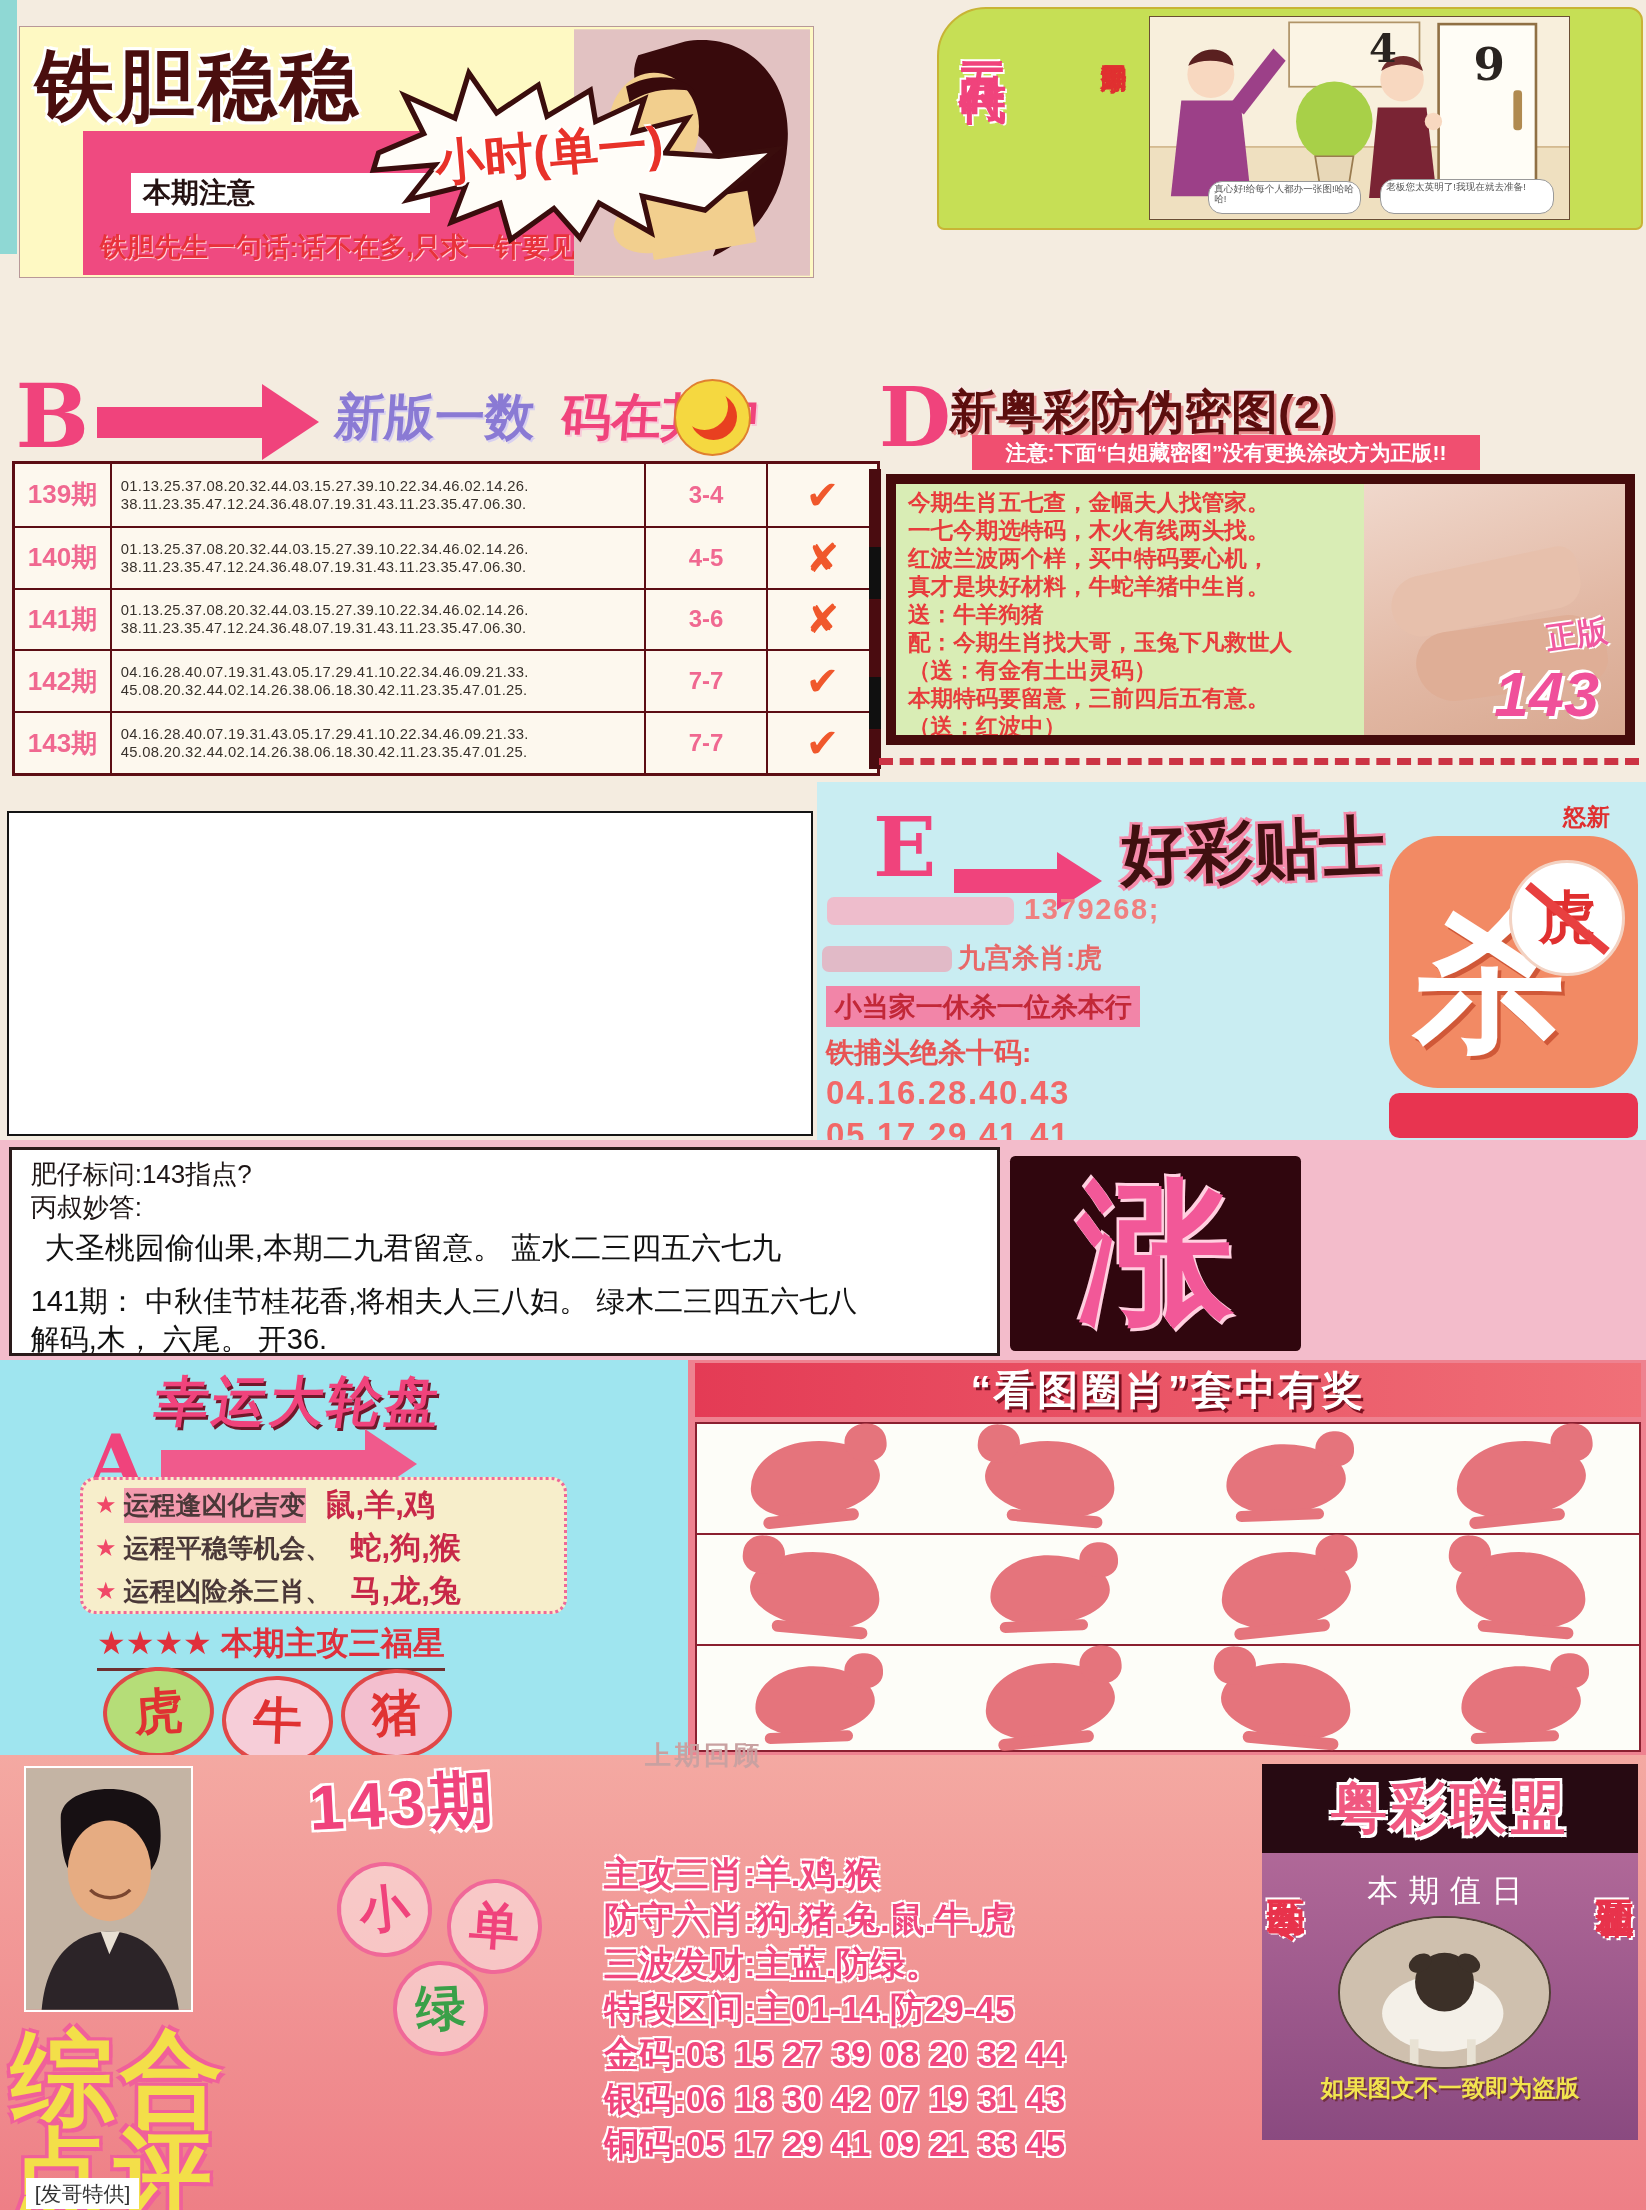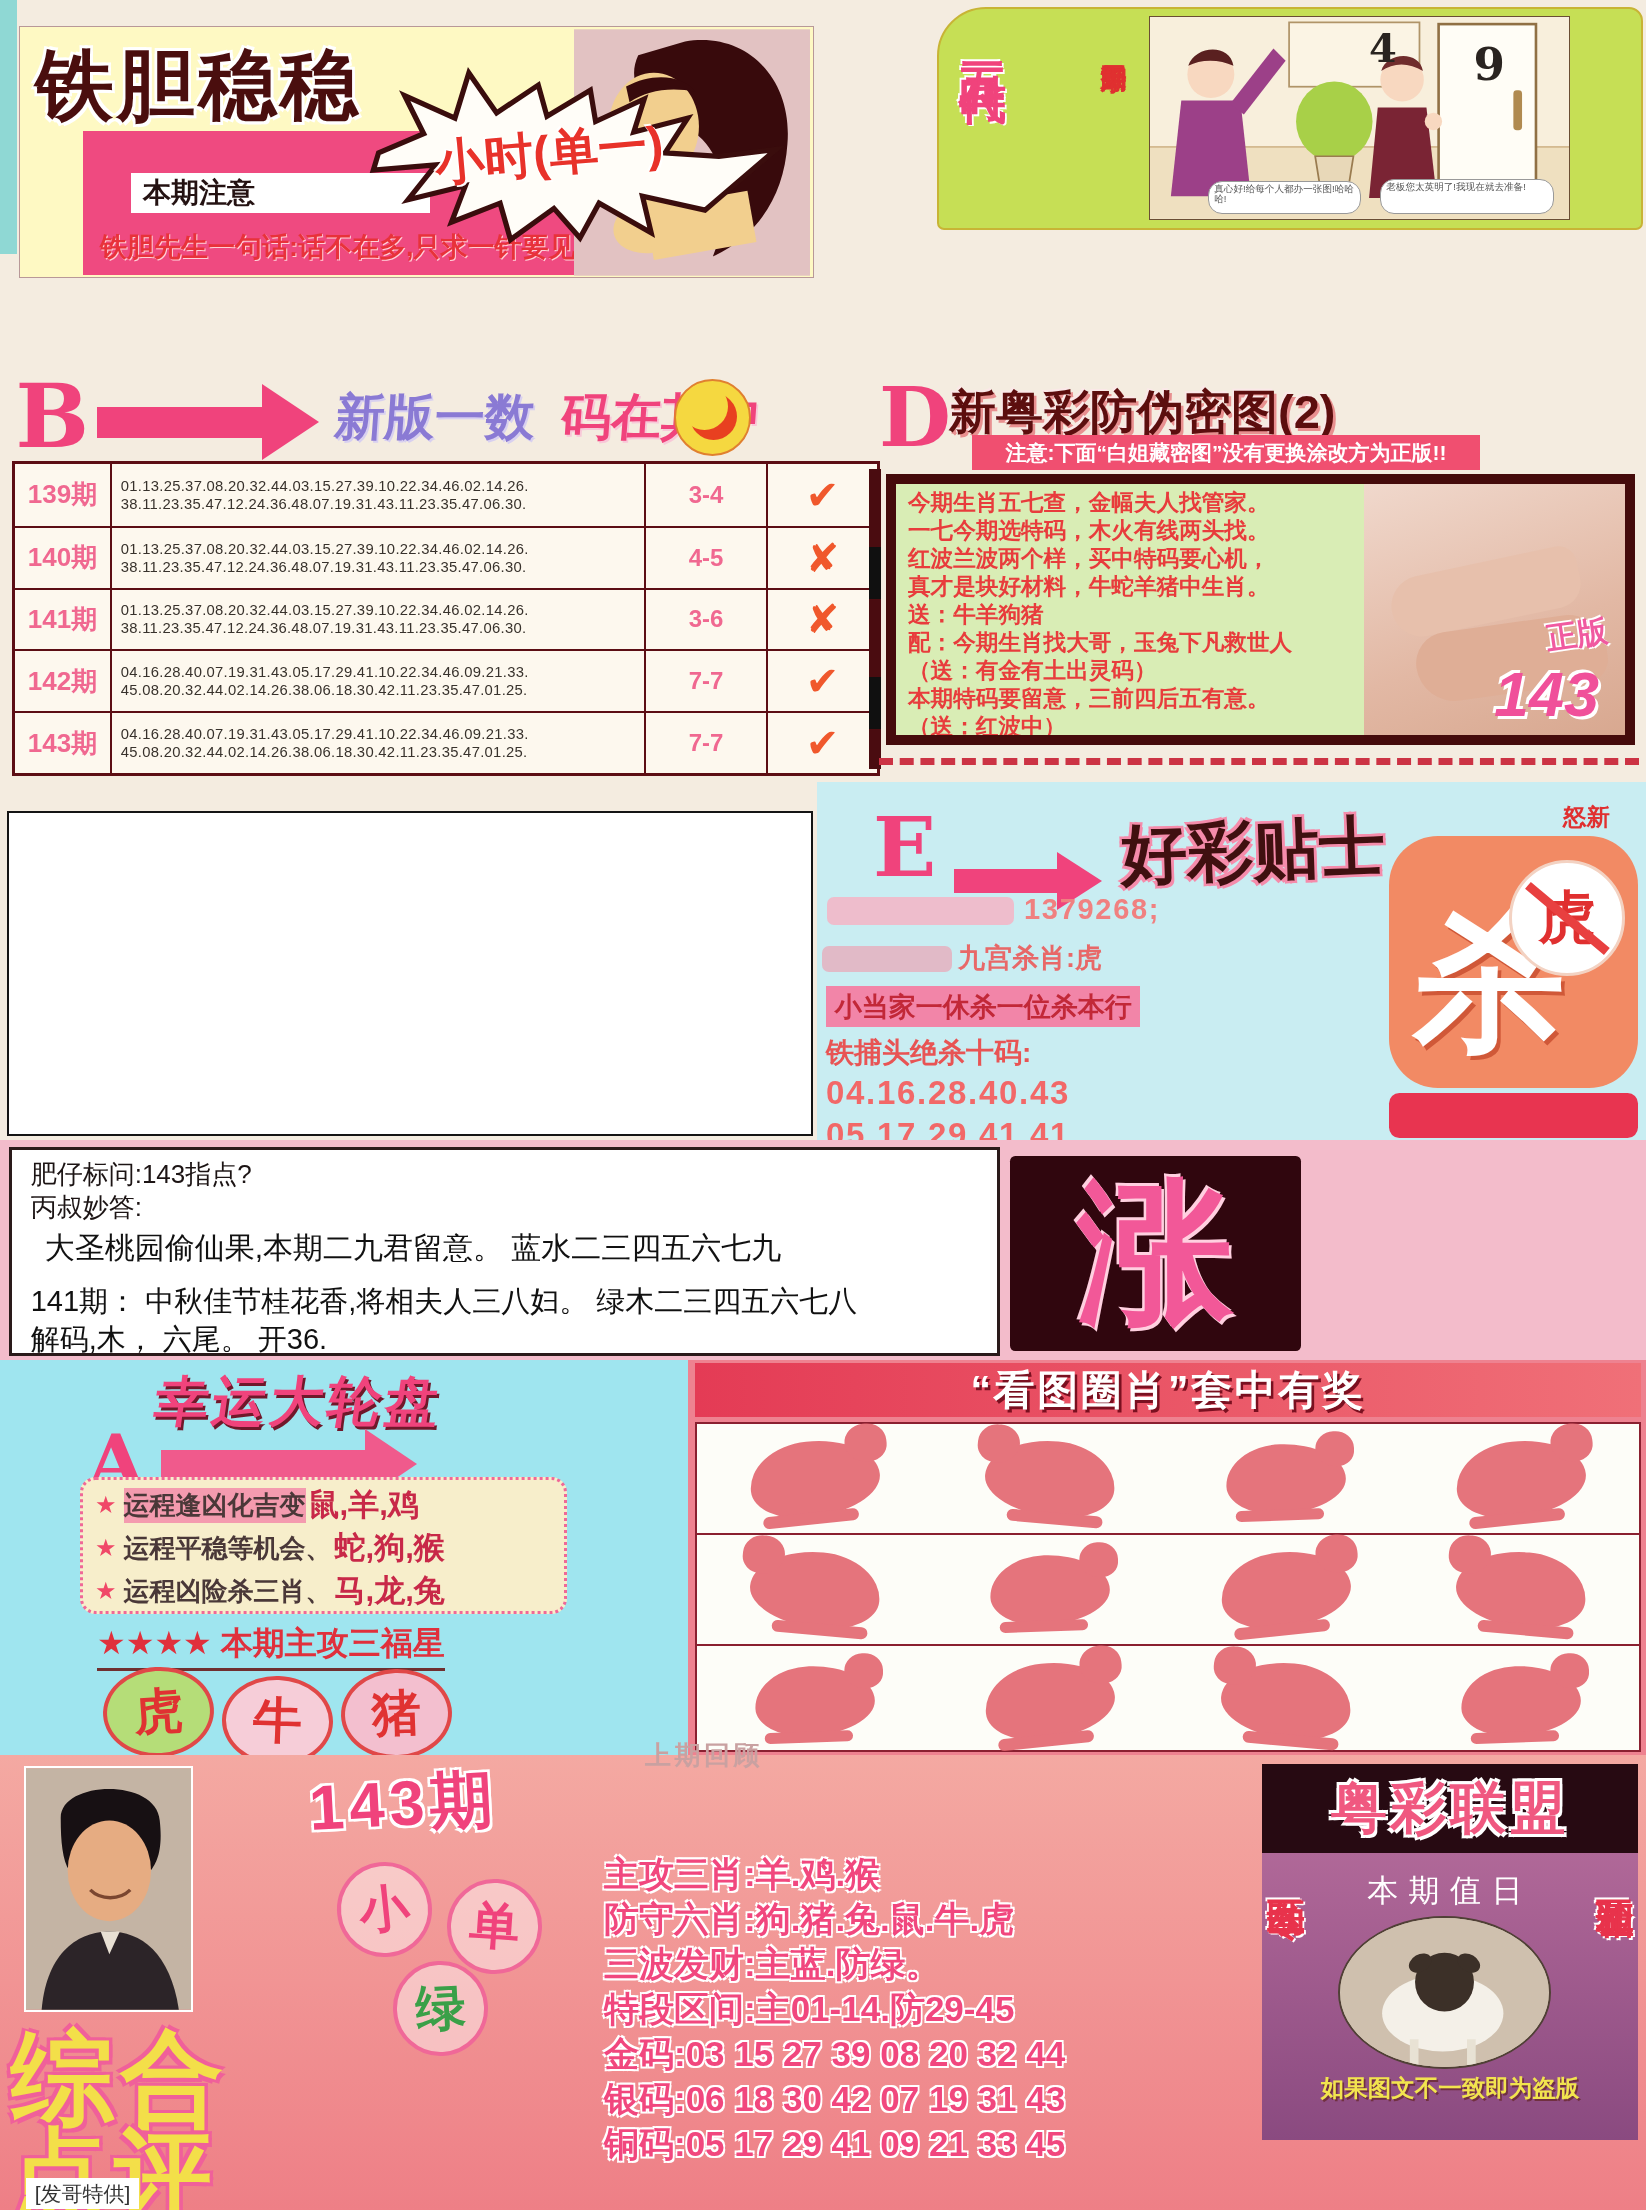--- a/index.html
+++ b/index.html
@@ -19,21 +19,21 @@
   .bnums{flex-direction:column;justify-content:center;align-items:flex-start;padding-left:8.7px;font-size:14.8px;line-height:18px;color:#38322c;letter-spacing:0.3px;border-right:2.6px solid #5c0e14;}
   .bres{justify-content:center;color:#f06890;font-size:24px;font-weight:bold;border-right:2.6px solid #5c0e14;}
   .bmark{justify-content:center;color:#f0582c;font-size:40px;font-weight:bold;}
   
   .poem div{font-size:22.6px;font-weight:bold;color:#e83c3c;line-height:28px;white-space:nowrap;}
   
   .arow{display:flex;align-items:center;height:43px;white-space:nowrap;}
   .astar{color:#f04868;font-size:24px;margin-right:7px;}
   .alabel{font-size:26px;font-weight:bold;color:#4a3838;}
   .alabel.hl{background:rgba(242,110,160,.65);}
-  .aanimals{font-size:31px;font-weight:900;color:#c82848;margin-left:3px;}
+  .aanimals{font-size:31px;font-weight:900;color:#c82848;margin-left:19px;}
   .stamp{position:absolute;width:103px;height:82px;border:4.3px solid #e04848;border-radius:50%;display:flex;align-items:center;justify-content:center;font-size:49px;font-weight:900;color:#e03232;}
   
   .zrow{display:flex;justify-content:space-around;align-items:center;height:109px;border-bottom:2.6px solid #8a2030;}
   .zrow:last-child{border-bottom:none;}
   .blob{position:relative;width:130px;height:76px;background:#e2626c;border-radius:46% 54% 58% 42%/58% 52% 48% 42%;opacity:.88;}
   .blob::before{content:"";position:absolute;right:-10.4px;top:-12px;width:42px;height:38px;background:#e2626c;border-radius:50% 50% 45% 55%;}
   .blob::after{content:"";position:absolute;left:8.7px;bottom:-7px;width:96px;height:12px;background:#e2626c;border-radius:7px;}
   .r1{transform:rotate(-6deg);}.r2{transform:rotate(5deg) scaleX(-1);}.r3{transform:rotate(-2deg) scale(.92);}
   
   .tip{font-size:35px;font-weight:900;color:#f1477e;line-height:45px;white-space:nowrap;text-shadow:-1.7px -1.7px 0 #fff,1.7px -1.7px 0 #fff,-1.7px 1.7px 0 #fff,1.7px 1.7px 0 #fff;}

